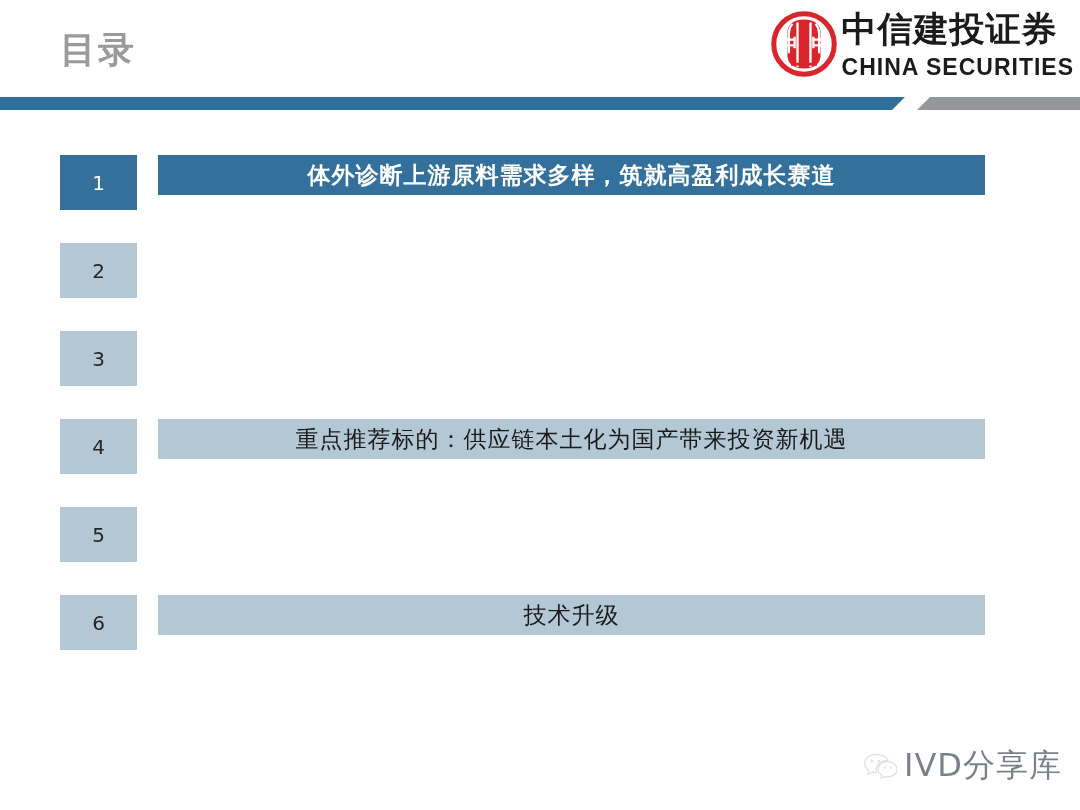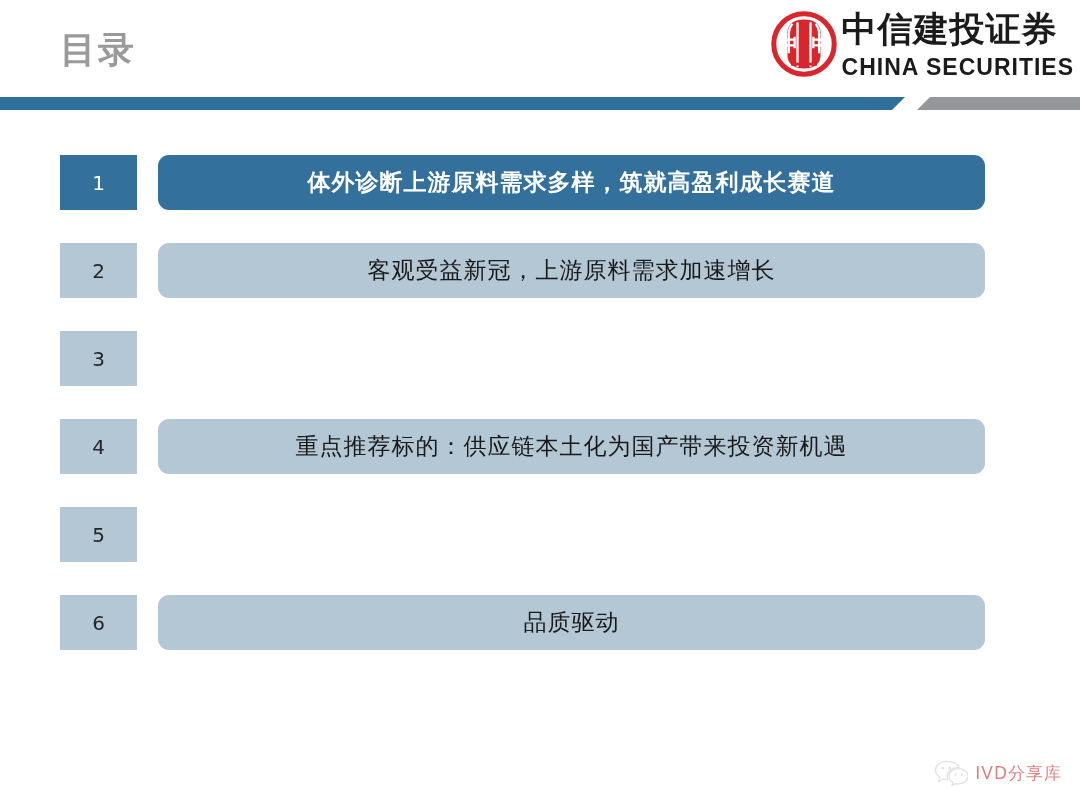--- a/index.html
+++ b/index.html
@@ -114,30 +114,29 @@
     background: #b3c7d5;
     color: #262626;
     font-size: 20px;
     font-family: "DejaVu Sans", "Liberation Sans", sans-serif;
   }
   .toc-text {
     position: absolute;
     left: 158px;
     top: 0;
     width: 827px;
-    height: 55px;
+    height: 40px;
     display: flex;
     align-items: center;
     justify-content: center;
     background: #b3c7d5;
     color: #1a1a1a;
     font-size: 23px;
     letter-spacing: 1px;
     font-family: "DejaVu Sans", "Liberation Sans", sans-serif;
-    border-radius: 11px;
   }
   .toc-row.active .toc-num {
     background: #33709b;
     color: #ffffff;
   }
   .toc-row.active .toc-text {
     background: #33709b;
     color: #ffffff;
     font-weight: bold;
   }
@@ -147,22 +146,22 @@
     position: absolute;
     right: 18px;
     bottom: 22px;
     display: flex;
     align-items: center;
     gap: 7px;
     opacity: 0.55;
   }
   .wm-icon { width: 34px; height: 30px; flex: none; }
   .wm-text {
-    font-size: 17px;
-    color: #b91c1c;
+    font-size: 32px;
+    color: #0f172a;
     letter-spacing: 1px;
     font-family: "DejaVu Sans", "Liberation Sans", sans-serif;
   }
 </style>
 </head>
 <body>
 
 <div class="slide">
 
   <div class="header">
@@ -196,39 +195,38 @@
 
   <div class="toc">
 
     <div class="toc-row active">
       <div class="toc-num">1</div>
       <div class="toc-text">体外诊断上游原料需求多样，筑就高盈利成长赛道</div>
     </div>
 
     <div class="toc-row">
       <div class="toc-num">2</div>
-      <div class="toc-text">客观受益新冠，上游原料需求加速增长</div>
     </div>
 
     <div class="toc-row">
       <div class="toc-num">3</div>
     </div>
 
     <div class="toc-row">
       <div class="toc-num">4</div>
       <div class="toc-text">重点推荐标的：供应链本土化为国产带来投资新机遇</div>
     </div>
 
     <div class="toc-row">
       <div class="toc-num">5</div>
     </div>
 
     <div class="toc-row">
       <div class="toc-num">6</div>
-      <div class="toc-text">品质驱动</div>
+      <div class="toc-text">技术升级</div>
     </div>
 
   </div>
 
   <div class="watermark">
     <span class="wm-icon">
       <svg viewBox="0 0 44 38" width="34" height="30" aria-hidden="true">
         <path d="M16 4 C8 4 2 9 2 15.5 C2 19.2 4.2 22.4 7.6 24.4 L5.8 30 L11.6 27 C13 27.4 14.5 27.6 16 27.6
                  C16.6 27.6 17.2 27.6 17.8 27.5 C17.3 26.3 17 25 17 23.6 C17 17 23.6 11.8 31.6 11.8
                  C31.9 11.8 32.2 11.8 32.5 11.8 C31.2 7.3 24.3 4 16 4 Z" fill="none" stroke="#c9c9c9" stroke-width="1.6" stroke-linejoin="round"></path>

